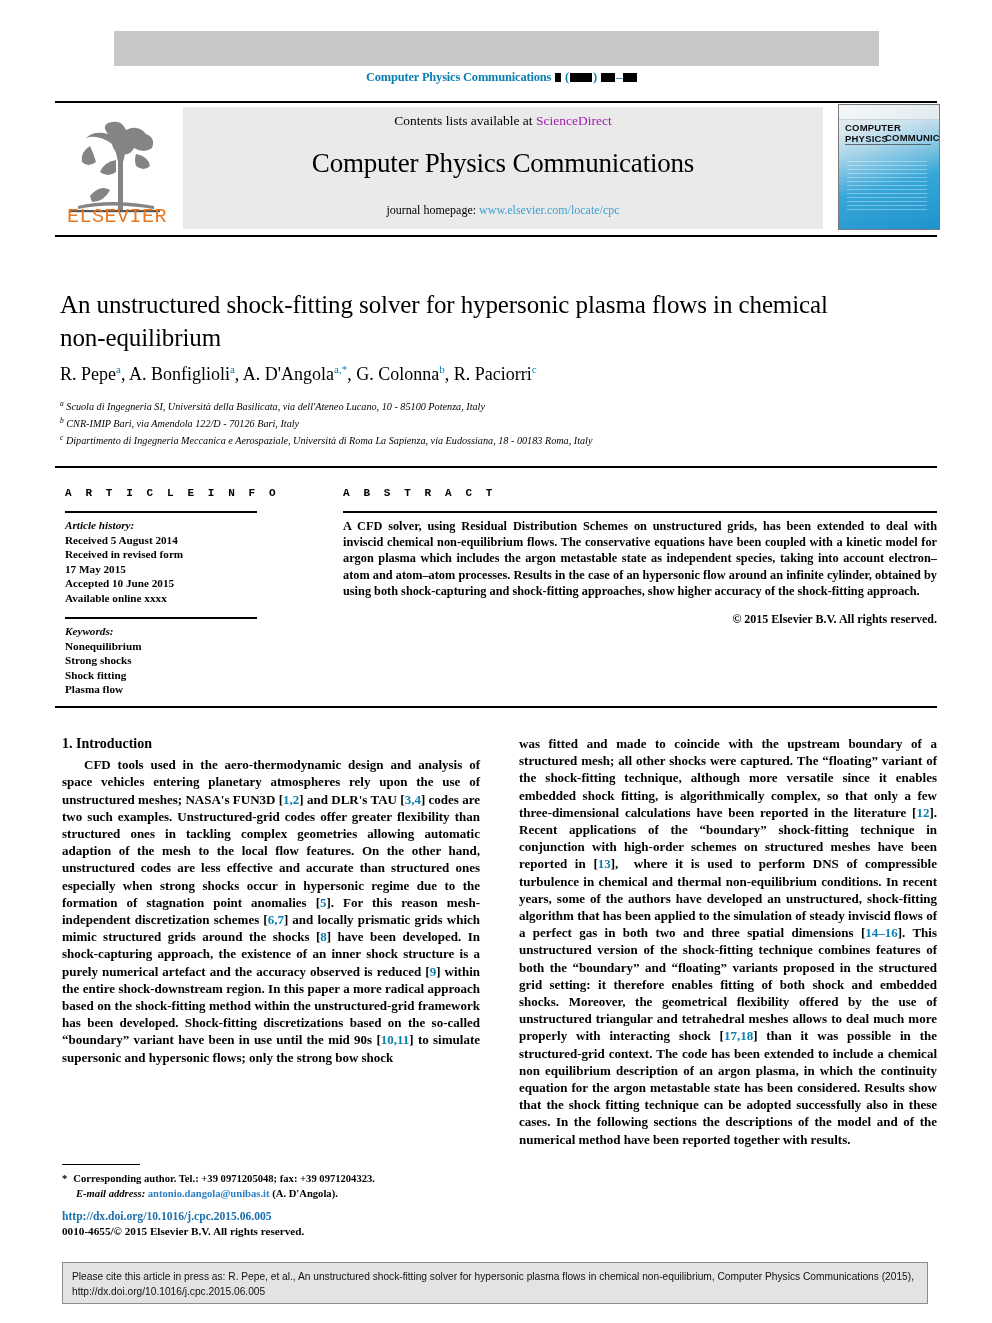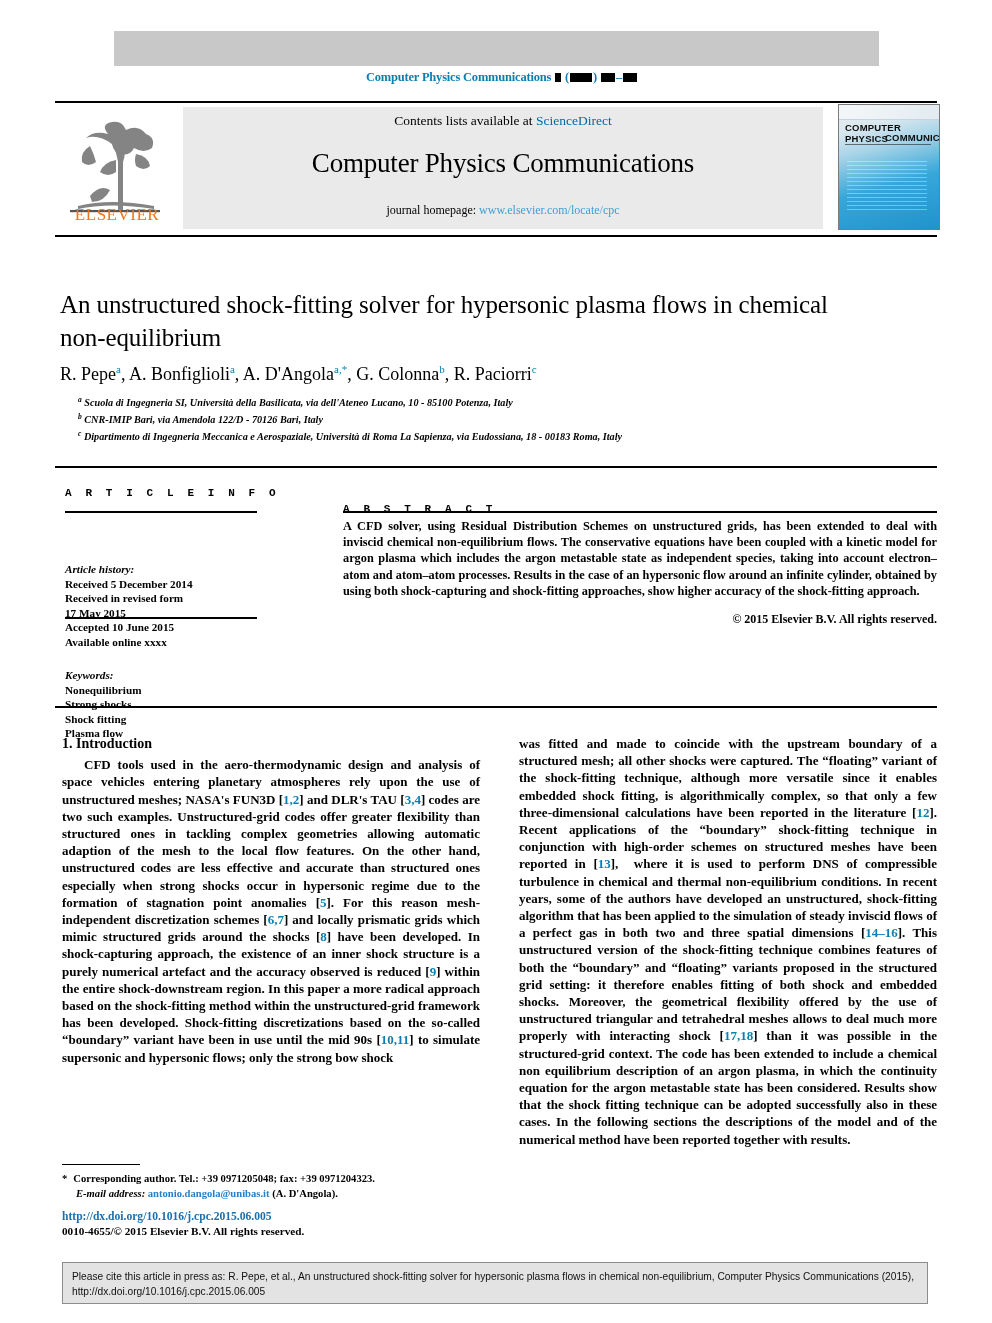--- a/index.html
+++ b/index.html
@@ -79,40 +79,40 @@
   .elsevier-logo {
     position: absolute;
     left: 60px; top: 110px;
     width: 110px; height: 118px;
   }
   .elsevier-word {
     position: absolute;
     left: 58px; top: 205px;
     width: 118px;
     text-align: center;
-    font-family: Liberation Serif, serif;
-    font-size: 17px;
+    font-family: Liberation Mono, monospace;
+    font-size: 20px;
     letter-spacing: 0.5px;
     color: #e87722;
   }
   .mast-box {
     position: absolute;
     left: 183px; top: 107px;
     width: 640px; height: 122px;
     background: #eaeaea;
   }
   .mast-line1 {
     position: absolute;
     left: 183px; top: 113px;
     width: 640px;
     text-align: center;
     font-family: "Liberation Serif", serif;
     font-size: 13.5px;
   }
-  .mast-line1 .sd { color: #0369a1; }
+  .mast-line1 .sd { color: #a21caf; }
   .mast-title {
     position: absolute;
     left: 183px; top: 148px;
     width: 640px;
     text-align: center;
     font-family: "Liberation Serif", serif;
     font-size: 27px;
     letter-spacing: -0.2px;
   }
   .mast-line3 {
@@ -177,27 +177,27 @@
     left: 60px; top: 357px;
     width: 820px;
     font-family: "Liberation Serif", serif;
     font-size: 18px;
     line-height: 24px;
   }
   .authors sup { font-size: 11px; color: #0b7faf; vertical-align: super; }
   .authors sup.star { color: #0b7faf; }
   .affil {
     position: absolute;
-    left: 78px;
+    left: 60px;
     width: 880px;
     font-family: "Liberation Serif", serif;
     font-style: italic;
     font-size: 10.2px;
-    line-height: 16px;
-    font-weight: bold;
+    line-height: 24px;
+    font-weight: normal;
   }
   .affil sup { font-size: 7.5px; vertical-align: super; }
   .affil.a1 { top: 392px; }
   .affil.a2 { top: 409px; }
   .affil.a3 { top: 426px; }
 
   .rule-info-top {
     position: absolute;
     left: 55px; top: 466px;
     width: 882px; height: 1.6px;
@@ -206,21 +206,21 @@
 
   
   .sec-head {
     position: absolute;
     font-family: Liberation Mono, monospace;
     font-weight: bold;
     font-size: 11px;
     letter-spacing: 3.6px;
   }
   .info-head { left: 65px; top: 487px; }
-  .abs-head  { left: 343px; top: 487px; margin-top: 16px; }
+  .abs-head  { left: 343px; top: 487px; }
 
   .hr-info {
     position: absolute;
     left: 65px; top: 511px;
     width: 192px; height: 1.6px;
     background: #000;
   }
   .hr-info2 {
     position: absolute;
     left: 65px; top: 617px;
@@ -235,21 +235,20 @@
   }
 
   .info-block {
     position: absolute;
     left: 65px;
     width: 200px;
     font-family: "Liberation Serif", serif;
     font-size: 11.2px;
     line-height: 14.6px;
     font-weight: bold;
-    margin-top: 44px;
   }
   .info-block .it { font-style: italic; }
   .info-hist { top: 518px; }
   .info-kw { top: 624px; }
 
   .abstract {
     position: absolute;
     left: 343px; top: 518px;
     width: 594px;
     font-family: "Liberation Serif", serif;
@@ -417,21 +416,21 @@
   <div class="affil a1"><sup>a</sup> <span>Scuola di Ingegneria SI, Università della Basilicata, via dell'Ateneo Lucano, 10 - 85100 Potenza, Italy</span></div>
   <div class="affil a2"><sup>b</sup> <span>CNR-IMIP Bari, via Amendola 122/D - 70126 Bari, Italy</span></div>
   <div class="affil a3"><sup>c</sup> <span>Dipartimento di Ingegneria Meccanica e Aerospaziale, Università di Roma La Sapienza, via Eudossiana, 18 - 00183 Roma, Italy</span></div>
 
   <div class="rule-info-top"></div>
 
   <div class="sec-head info-head">A R T I C L E   I N F O</div>
   <div class="hr-info"></div>
   <div class="info-block info-hist">
     <div class="it">Article history:</div>
-    <div>Received 5 December 2014</div>
+    <div>Received 5 August 2014</div>
     <div>Received in revised form</div>
     <div>17 May 2015</div>
     <div>Accepted 10 June 2015</div>
     <div>Available online xxxx</div>
   </div>
   <div class="hr-info2"></div>
   <div class="info-block info-kw">
     <div class="it">Keywords:</div>
     <div>Nonequilibrium</div>
     <div>Strong shocks</div>

